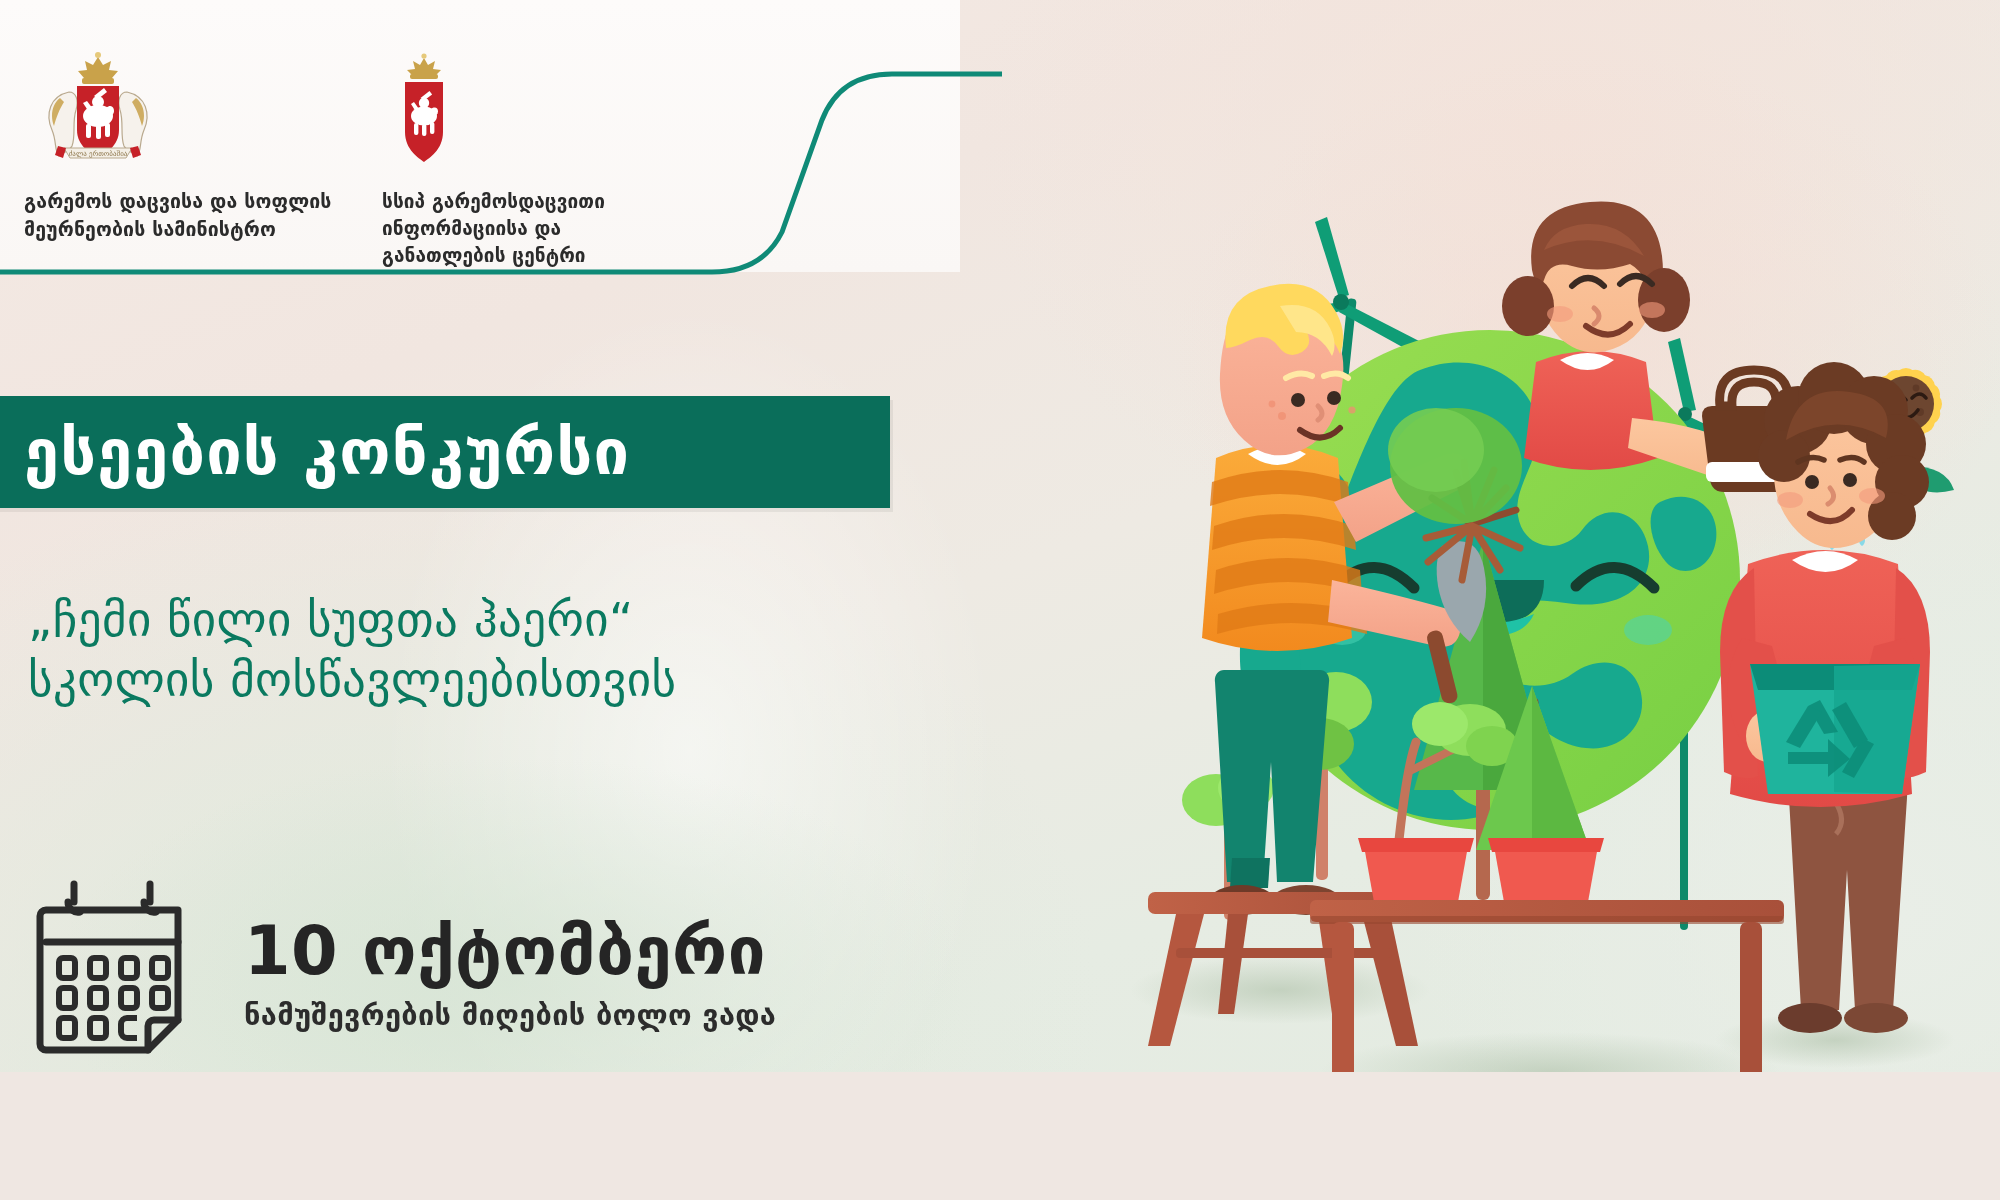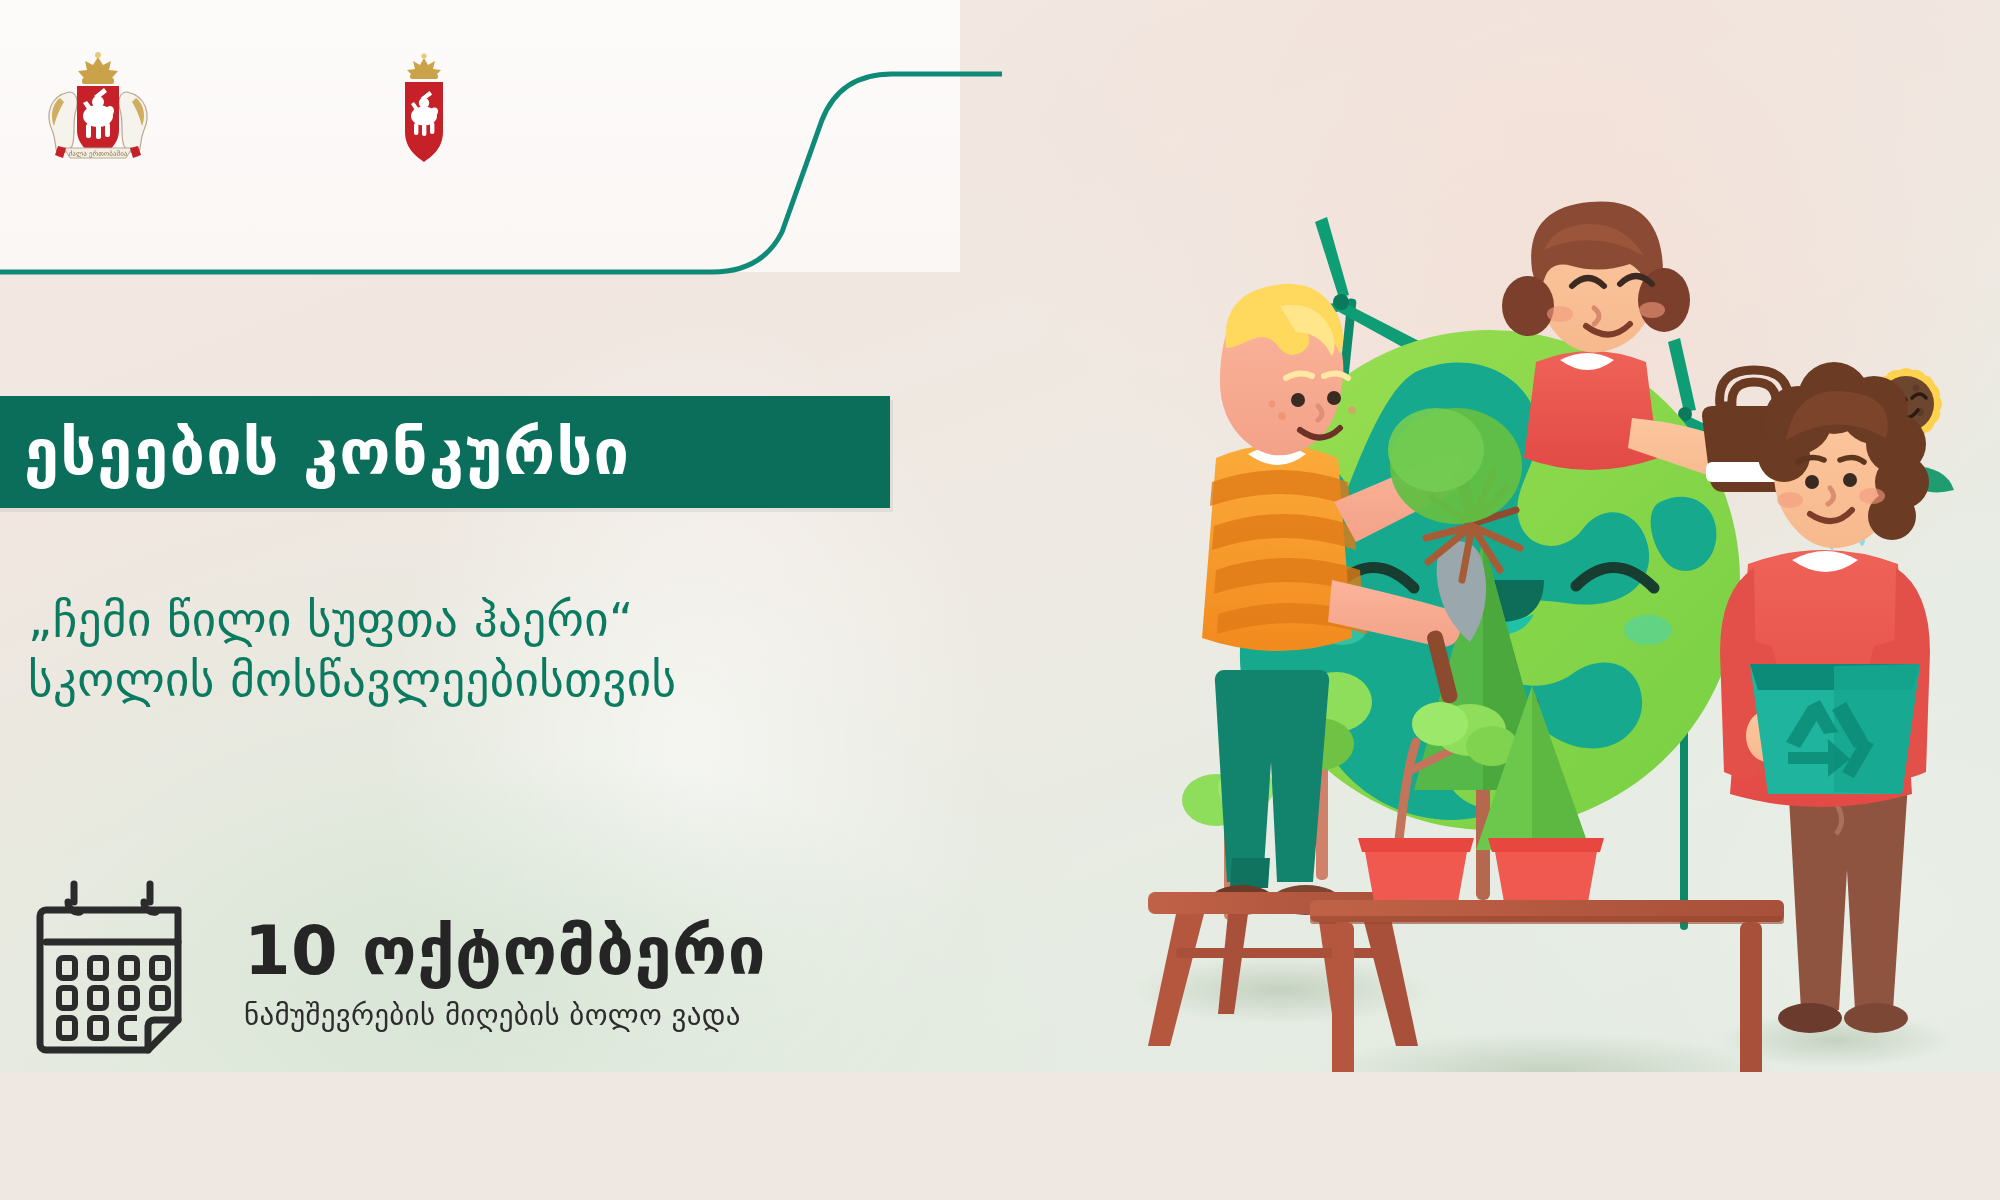--- a/index.html
+++ b/index.html
@@ -74,21 +74,21 @@
   #date-block { position:absolute; left:30px; top:880px; display:flex; align-items:center; gap:36px; }
   #calendar-icon { flex:0 0 auto; }
   #date-text-group { padding-top:4px; }
   #date-main {
     font-family:"DejaVu Sans", sans-serif;
     color:#252525; font-size:67px; font-weight:700; line-height:1.02;
     letter-spacing:.5px; white-space:nowrap;
   }
   #date-note {
     font-family:"DejaVu Sans", sans-serif;
-    color:#2c2c2c; font-size:29px; font-weight:400; letter-spacing:.3px;
+    color:#2c2c2c; font-size:29px; font-weight:700; letter-spacing:.3px;
     margin-top:13px; white-space:nowrap;
   }
 
   
   #illustration { position:absolute; left:1120px; top:110px; width:880px; height:1010px; }
 </style>
 </head>
 <body>
 
 <div id="poster">
@@ -136,20 +136,24 @@
         <path d="M58 44 l10 -8 3 4 -9 7z"></path>
       </g>
 
       <g>
         <path d="M28 96 h68 l-6 10 h-56 z" fill="#f4efe6" stroke="#b9a98e" stroke-width="1"></path>
         <text x="62" y="104" font-size="7" fill="#8a7246" text-anchor="middle" font-family="DejaVu Sans">ძალა ერთობაშია</text>
         <path d="M22 94 l8 2 -3 10 -8 -3z" fill="#c62128"></path>
         <path d="M102 94 l-8 2 3 10 8 -3z" fill="#c62128"></path>
       </g>
     </svg>
+    <div class="logo-caption">
+      <div>გარემოს დაცვისა და სოფლის</div>
+      <div>მეურნეობის სამინისტრო</div>
+    </div>
   </div>
 
   <div class="logo-block" id="logo-center">
     <svg class="crest" width="72" height="120" viewBox="0 0 72 120">
       <g fill="#c9a24a">
         <path d="M36 6 l4 7 7-4 -2 8 8 1 -6 6 h-22 l-6-6 8-1 -2-8 7 4z"></path>
         <rect x="22" y="22" width="28" height="5" rx="2"></rect>
         <circle cx="36" cy="4" r="2.6" fill="#e6c97a"></circle>
       </g>
       <path d="M17 30 h38 v50 c0 18 -14 26 -19 30 c-5 -4 -19 -12 -19 -30 z" fill="#c62128"></path>
@@ -157,20 +161,25 @@
         <ellipse cx="36" cy="64" rx="13" ry="9.5"></ellipse>
         <path d="M28 60 l-5 -8 3 -2 5 7z"></path>
         <path d="M43 57 c4 -3 7 -1 7 2.5 c0 3.5 -3.5 5 -7 3.5z"></path>
         <rect x="26" y="71" width="4.4" height="12" rx="2"></rect>
         <rect x="34" y="72" width="4.4" height="12" rx="2"></rect>
         <rect x="42" y="70" width="4.4" height="12" rx="2"></rect>
         <circle cx="36" cy="51" r="5.2"></circle>
         <path d="M32.5 46 l9 -7 2.6 3.4 -8 6.2z"></path>
       </g>
     </svg>
+    <div class="logo-caption">
+      <div>სსიპ გარემოსდაცვითი</div>
+      <div>ინფორმაციისა და</div>
+      <div>განათლების ცენტრი</div>
+    </div>
   </div>
 
   <div id="title-bar">
     <div id="title-text">ესეების კონკურსი</div>
   </div>
 
   <div id="subtitle">
     <div class="sub-line">„ჩემი წილი სუფთა ჰაერი“</div>
     <div class="sub-line">სკოლის მოსწავლეებისთვის</div>
   </div>

